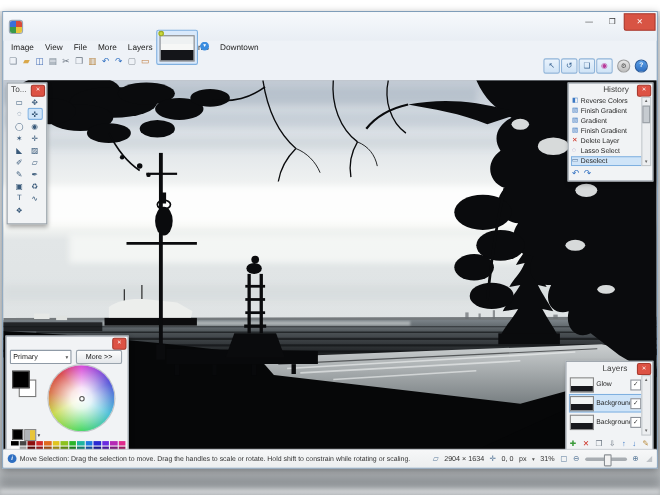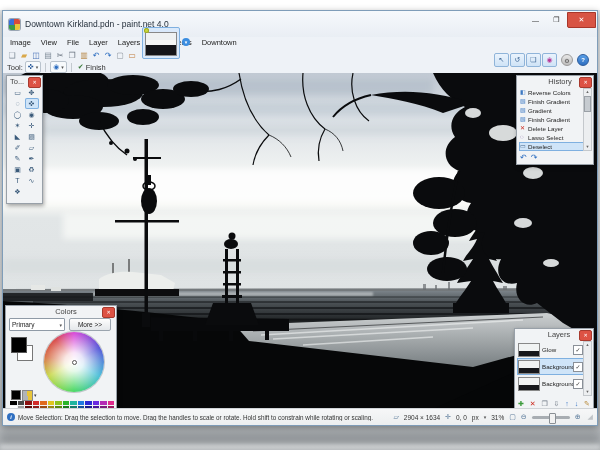--- a/index.html
+++ b/index.html
@@ -132,34 +132,33 @@
 </style>
 </head>
 <body>
 
 <div id="stage">
 
   <div id="win">
 
     <div class="titlebar">
       <div class="app-icon"></div>
-      <div class="title-text">Downtown Kirkland.pdn - paint.net 4.0</div>
     </div>
     <div class="win-ctrls">
       <div class="wc">—</div>
       <div class="wc">❐</div>
       <div class="wc close">✕</div>
     </div>
 
     <div class="menubar">
 
     <span class="menu-item">Image</span>
         <span class="menu-item">View</span>
         <span class="menu-item">File</span>
-        <span class="menu-item">Layer</span>
+        <span class="menu-item">More</span>
         <span class="menu-item">Layers</span>
         <span class="menu-item">Adjustments</span>
         <span class="menu-item">Downtown</span>
       </div>
 
     <div class="toolbar">
 
     <span class="tb-btn" style="color: rgb(122, 135, 148);">❏</span>
         <span class="tb-btn" style="color: rgb(217, 168, 74);">▰</span>
         <span class="tb-btn" style="color: rgb(74, 114, 184);">◫</span>
@@ -184,35 +183,20 @@
 
       <span class="tg" style="color: rgb(51, 94, 142);">↖</span>
           <span class="tg" style="color: rgb(51, 94, 142);">↺</span>
           <span class="tg" style="color: rgb(51, 94, 142);">❏</span>
           <span class="tg" style="color: rgb(184, 58, 154);">◉</span>
         </span>
       <span class="round settings">⚙</span>
       <span class="round help">?</span>
     </div>
 
-    <div class="tool-options">
-      <span>Tool:</span>
-      <span class="to-btn">
-        <span class="to-glyph">✜</span>
-        <span class="to-dd">▾</span>
-      </span>
-      <span class="tb-sep"></span>
-      <span class="to-btn">
-        <span class="to-glyph" style="color:#2f6fc1;">◉</span>
-        <span class="to-dd">▾</span>
-      </span>
-      <span class="tb-sep"></span>
-      <span class="finish-check">✔</span>
-      <span>Finish</span>
-    </div>
 
     <div id="canvas">
       <svg width="594" height="336" viewBox="0 0 594 336">
         <defs>
           <linearGradient id="sky" x1="0" y1="0" x2="0" y2="1">
             <stop offset="0" stop-color="#c2cad4"></stop>
               <stop offset=".18" stop-color="#d7dde3"></stop>
             <stop offset=".45" stop-color="#f2f4f3"></stop>
               <stop offset=".6" stop-color="#f7f8f5"></stop>
             <stop offset=".66" stop-color="#e2e6e7"></stop>
@@ -476,21 +460,20 @@
         <div class="vs-thumb"></div>
         <div class="vs-dn">▼</div>
       </div>
       <div class="hist-foot">
         <span>↶</span>
         <span>↷</span>
       </div>
     </div>
 
     <div class="panel" id="colors-panel">
-      <div class="panel-title">Colors</div>
       <div class="panel-x">✕</div>
       <div class="col-row">
         <div class="col-select">
           <span>Primary</span>
           <span class="st-dd">▾</span>
         </div>
         <div class="col-more">More &gt;&gt;</div>
       </div>
       <div class="swatch2"></div>
       <div class="swatch1"></div>

